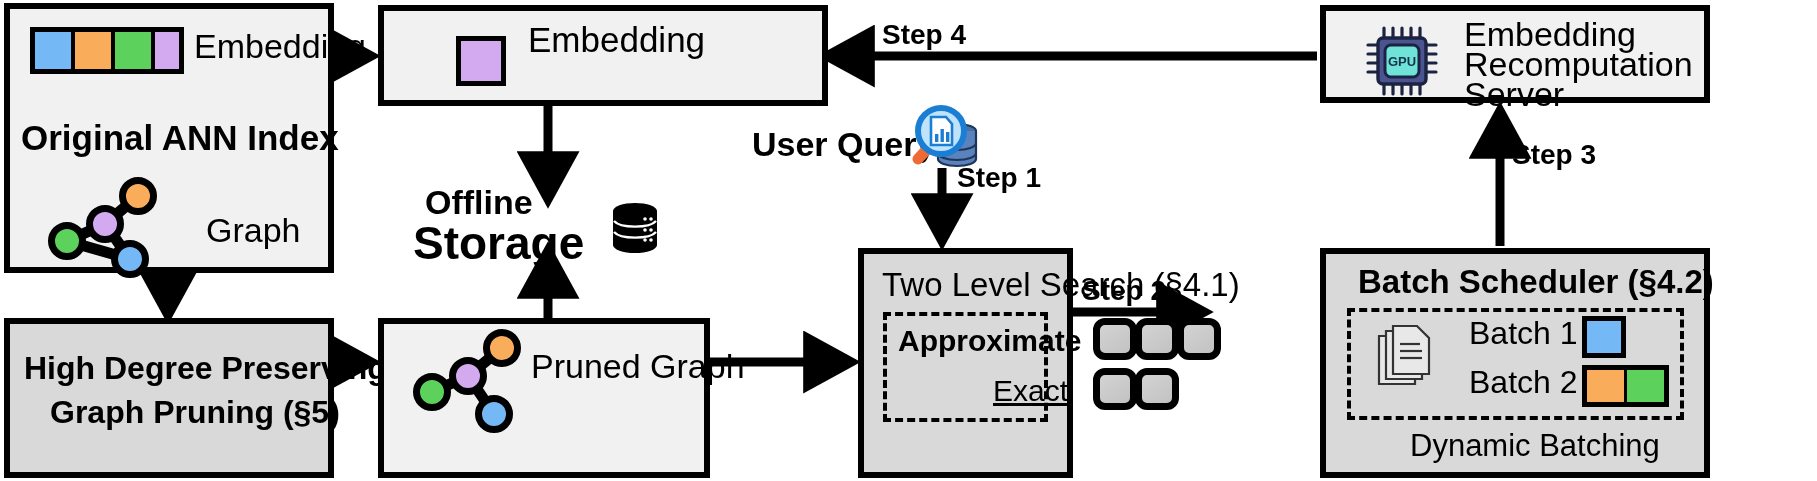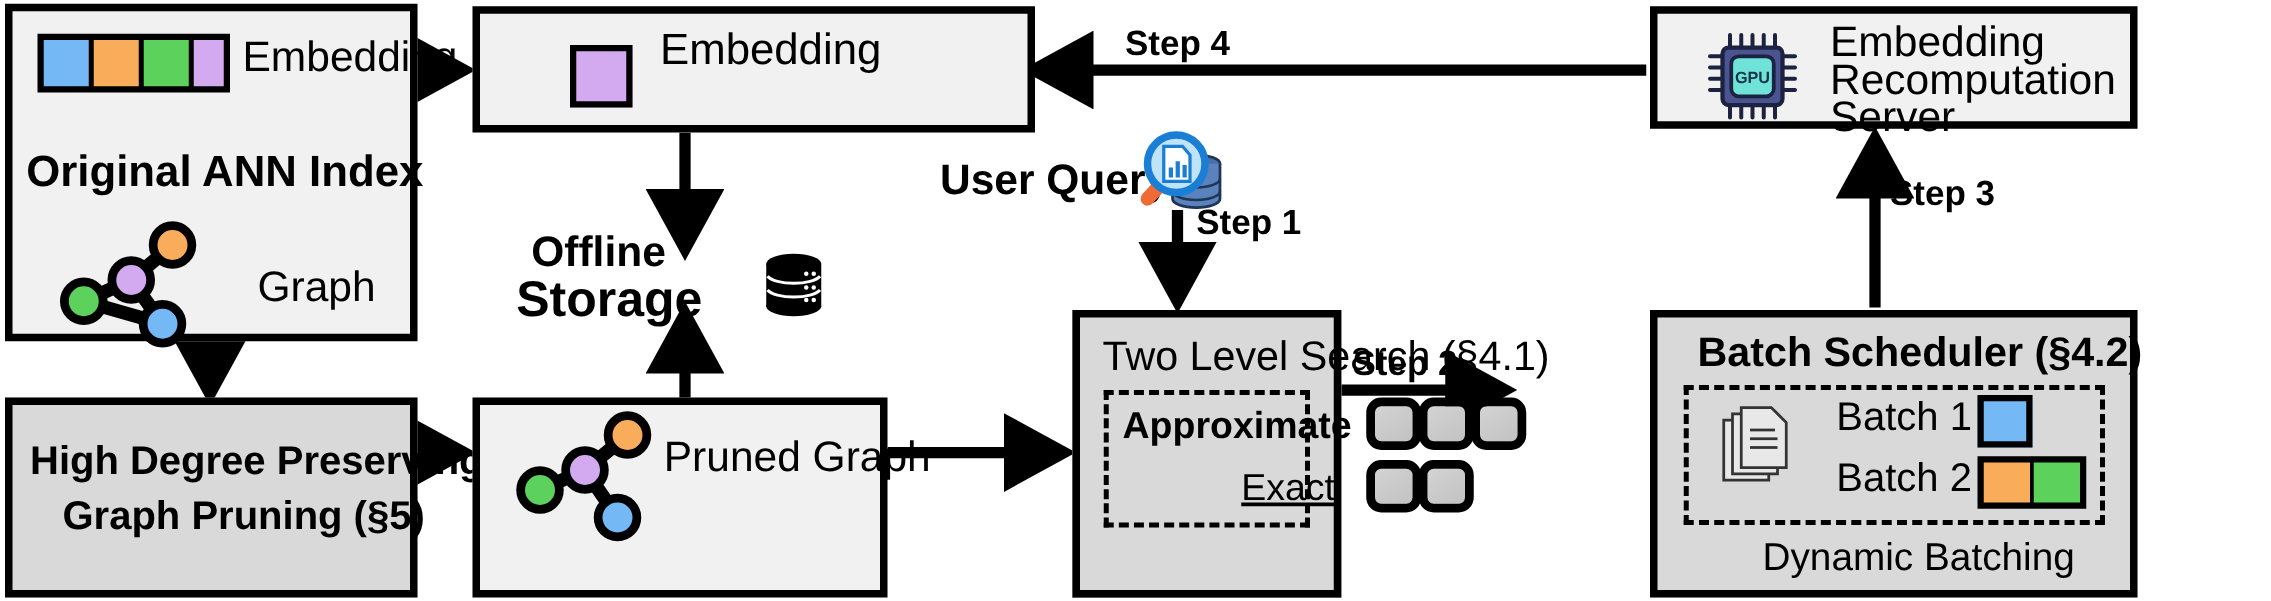--- a/index.html
+++ b/index.html
@@ -107,21 +107,21 @@
       <rect x="20" y="21" width="48" height="46" rx="5" fill="#4a5490" stroke="#1c2340" stroke-width="3.4"></rect>
       <rect x="27" y="28" width="34" height="32" rx="6" fill="#6fe3d8" stroke="#1c2340" stroke-width="3"></rect>
       <text x="44" y="49" font-family="'Liberation Sans',sans-serif" font-size="13" font-weight="bold" fill="#16334a" text-anchor="middle">GPU</text>
     </svg>
     <div class="lbl" style="left:138px;top:5px;font-size:34px;">Embedding</div>
     <div class="lbl" style="left:138px;top:35px;font-size:34px;">Recomputation</div>
     <div class="lbl" style="left:138px;top:65px;font-size:34px;text-align:center;">Server</div>
   </div>
 
   <div class="lbl b" style="left:425px;top:184px;font-size:34px;">Offline</div>
-  <div class="lbl b" style="left:413px;top:219px;font-size:40px;">Storage</div>
+  <div class="lbl b" style="left:413px;top:219px;font-size:46px;">Storage</div>
   <svg width="56" height="52" style="left:607px;top:202px;">
     <g fill="#000">
       <ellipse cx="28" cy="9" rx="22" ry="8"></ellipse>
       <rect x="6" y="9" width="44" height="34"></rect>
       <ellipse cx="28" cy="43" rx="22" ry="8"></ellipse>
     </g>
     <g stroke="#ffffff" stroke-width="2.4" fill="none">
       <path d="M7,19 A22,8 0 0 0 49,19"></path>
       <path d="M7,30 A22,8 0 0 0 49,30"></path>
     </g>
@@ -210,15 +210,15 @@
   <div class="sq" style="left:1582px;top:316px;width:44px;height:42px;background:#74b9f5;z-index:6;"></div>
   <div class="lbl" style="left:1469px;top:366px;font-size:32px;z-index:6;">Batch 2</div>
   <div class="sq" style="left:1582px;top:365px;width:87px;height:42px;background:#000;border-width:0;z-index:6;"></div>
   <div class="sq" style="left:1587px;top:370px;width:37px;height:32px;background:#f9ad5a;border-width:0;z-index:7;"></div>
   <div class="sq" style="left:1627px;top:370px;width:37px;height:32px;background:#5cd25c;border-width:0;z-index:7;"></div>
   <div class="lbl" style="left:1410px;top:430px;font-size:31px;z-index:6;">Dynamic Batching</div>
 
   <div class="lbl b" style="left:957px;top:163px;font-size:28px;">Step 1</div>
   <div class="lbl b" style="left:1082px;top:276px;font-size:28px;">Step 2</div>
   <div class="lbl b" style="left:1512px;top:140px;font-size:28px;">Step 3</div>
-  <div class="lbl b" style="left:900px;top:20px;font-size:28px;">Step 4</div>
+  <div class="lbl b" style="left:882px;top:20px;font-size:28px;">Step 4</div>
 
 </div>
 
 </body></html>

